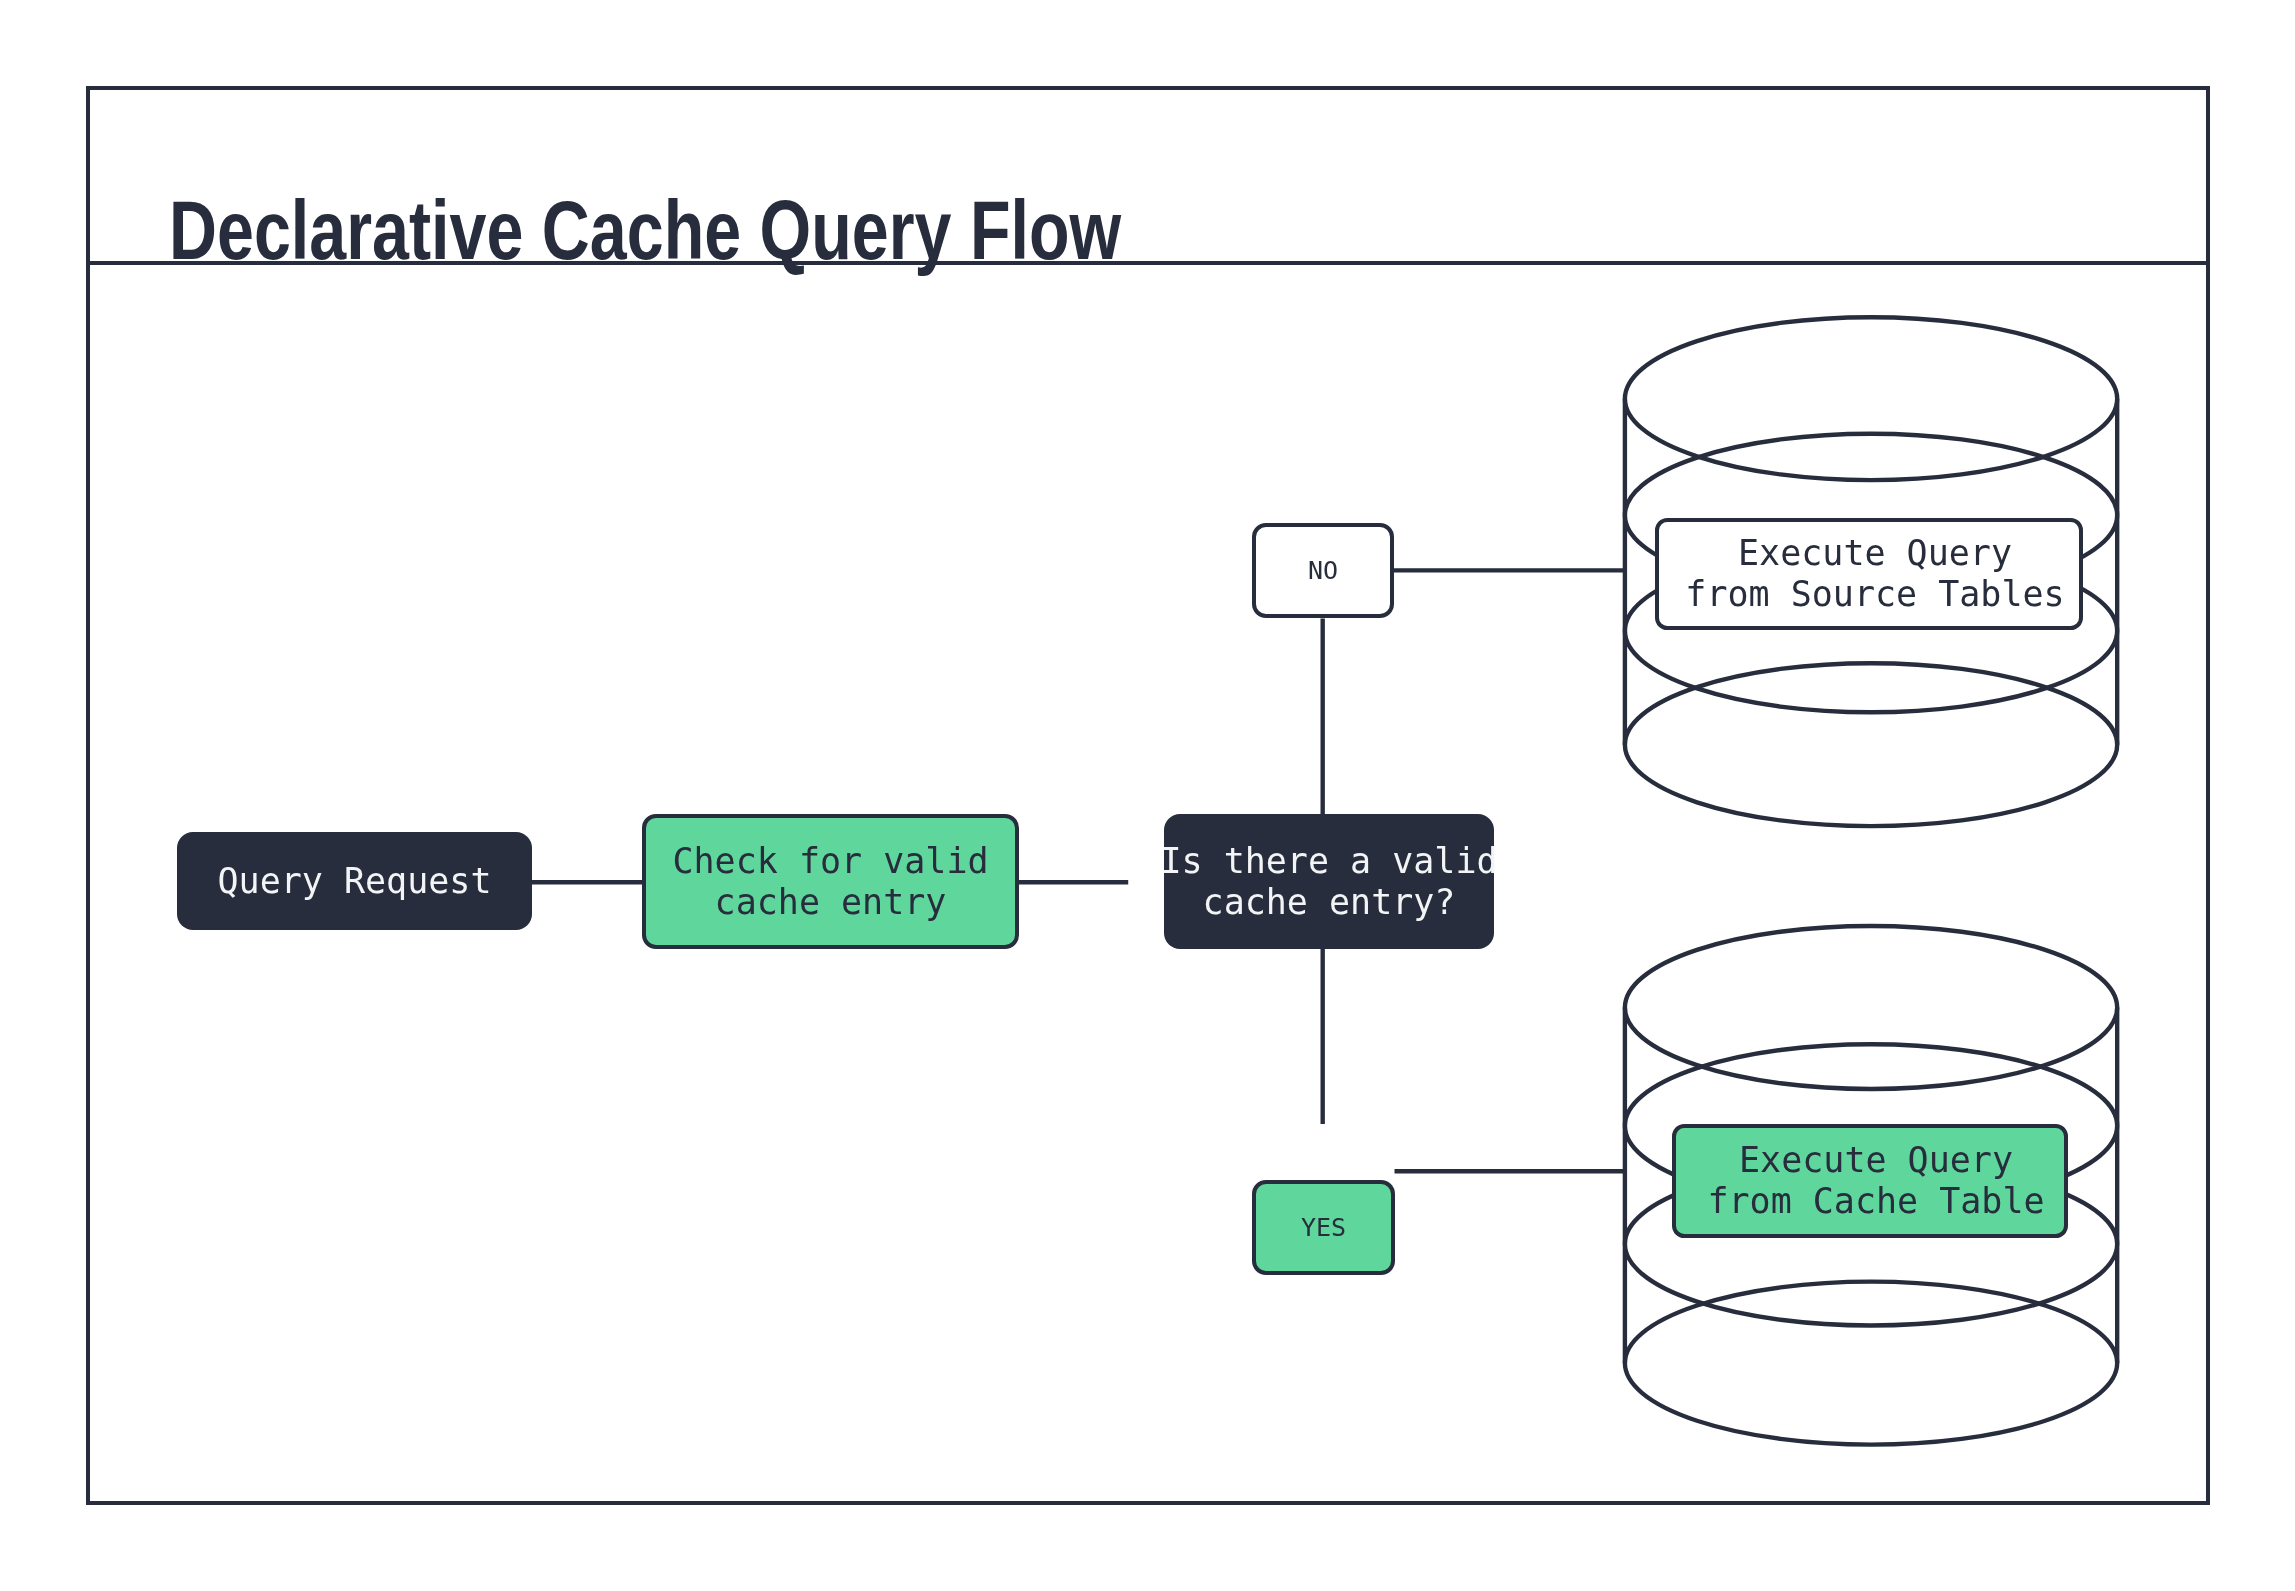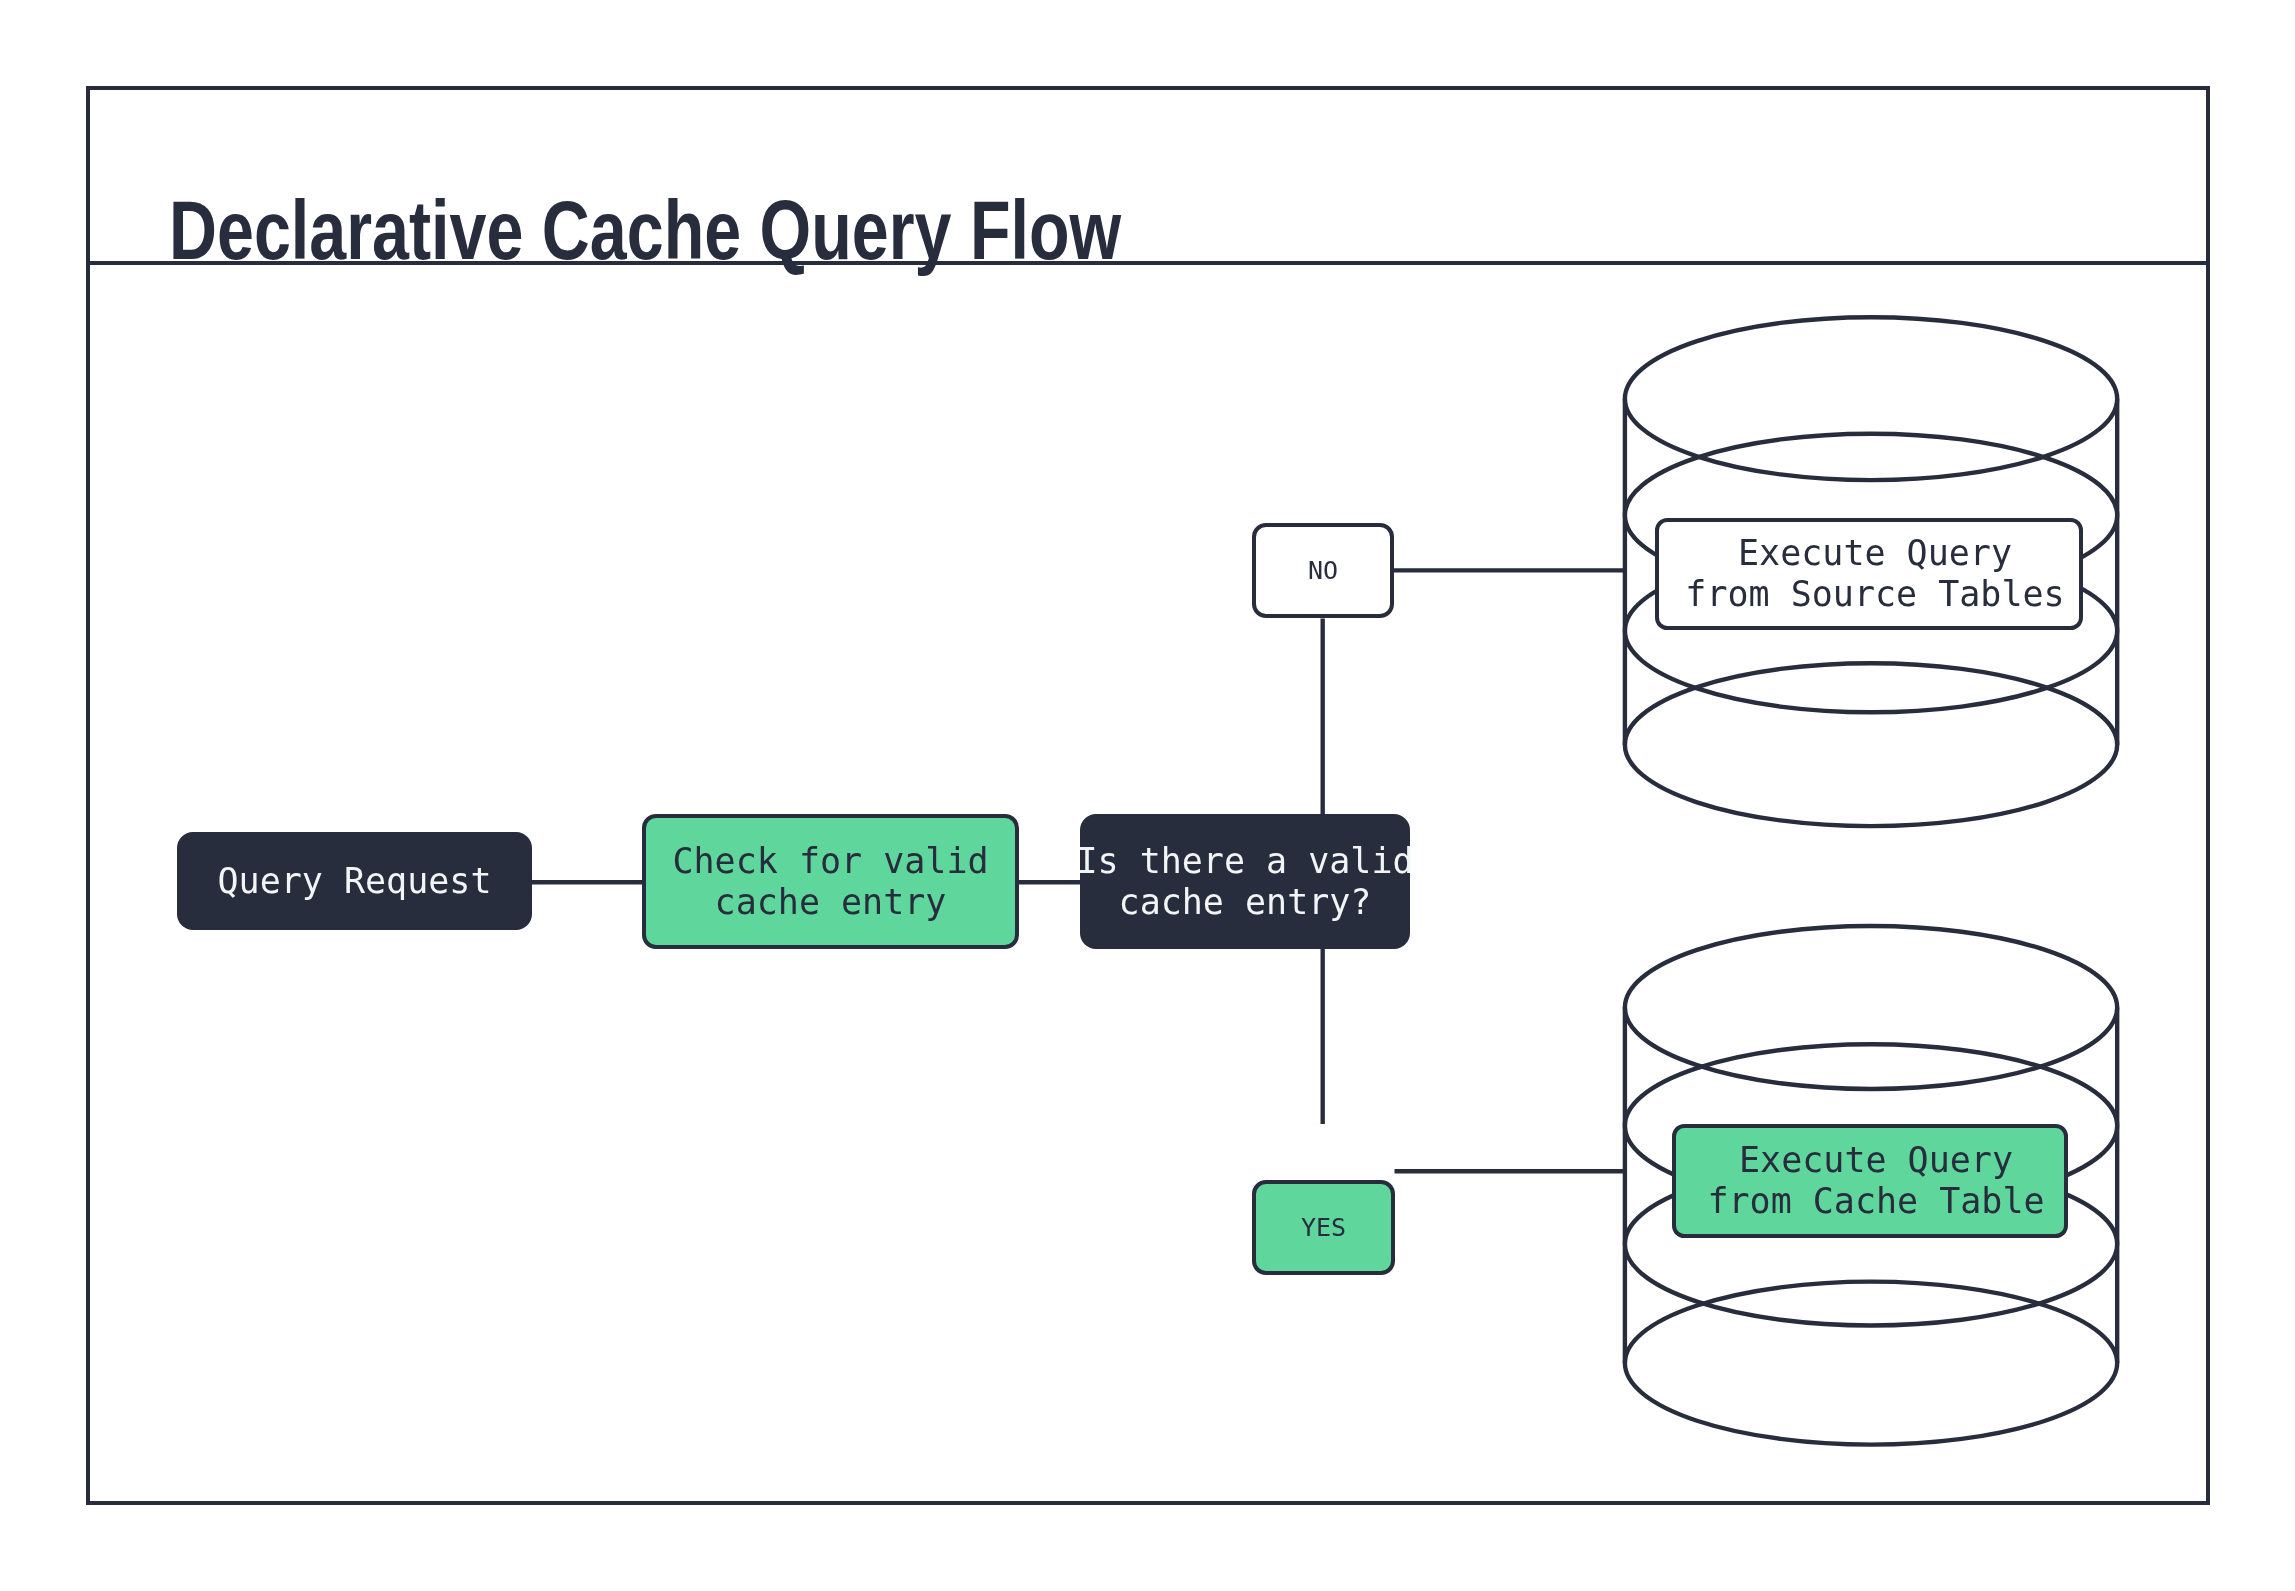--- a/index.html
+++ b/index.html
@@ -88,21 +88,21 @@
 
   <div class="node green" style="left:642px; top:814px; width:377px; height:135px;">
     <div>Check for valid</div>
     <div>cache entry</div>
   </div>
 
   <div class="node dark" style="left:177px; top:832px; width:355px; height:98px;">
     <div>Query Request</div>
   </div>
 
-  <div class="node dark" style="left:1080px; top:814px; width:330px; height:135px;">
+  <div class="node dark" style="left:1164px; top:814px; width:330px; height:135px;">
     <div>Is there a valid</div>
     <div>cache entry?</div>
   </div>
 
   <div class="node white tag" style="left:1252px; top:523px; width:142px; height:95px;">
     <div>NO</div>
   </div>
 
   <div class="node green tag" style="left:1252px; top:1180px; width:143px; height:95px;">
     <div>YES</div>

